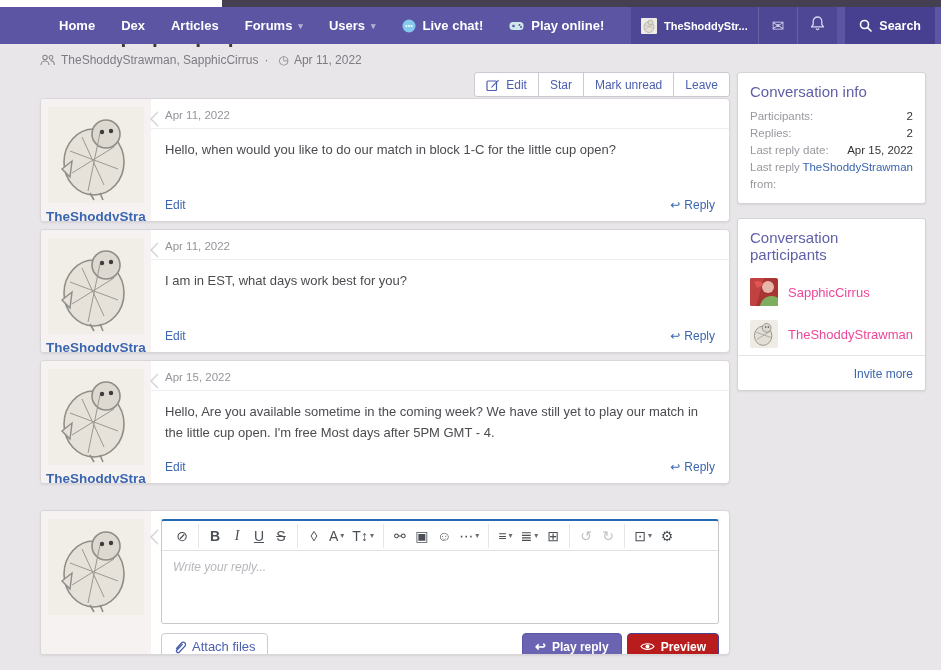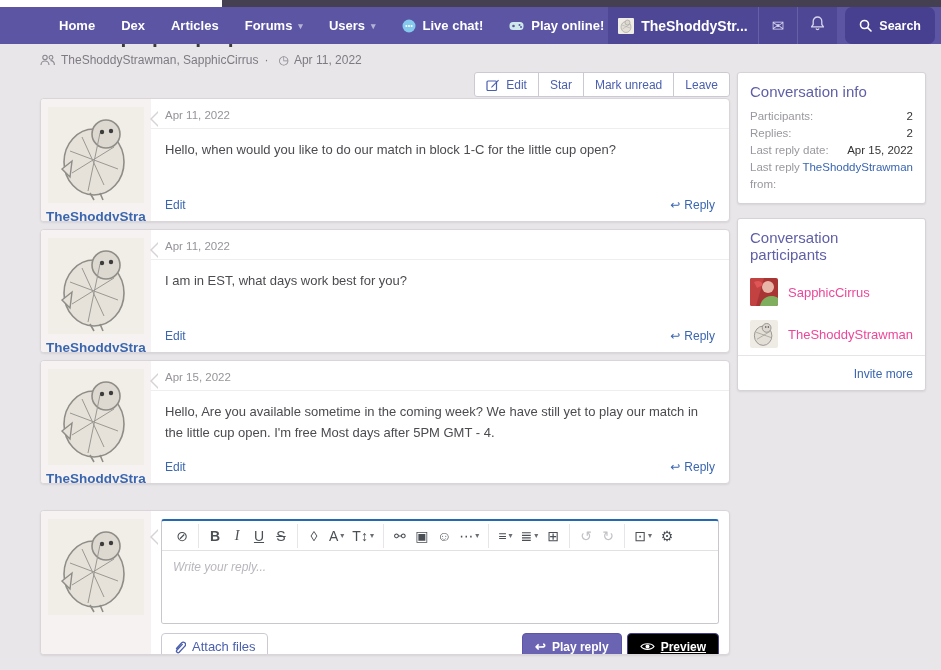--- a/index.html
+++ b/index.html
@@ -14,24 +14,24 @@
   .page-title { position:absolute; top:24px; left:40px; font-size:21px; font-weight:bold; color:#3a3a3a; z-index:1; }
 
   
   .nav { position:absolute; top:7px; left:0; width:941px; height:37px; background:#5b55a4; z-index:5; display:flex; align-items:stretch; }
   .nav-items { display:flex; margin-left:46px; }
   .nav-item { display:flex; align-items:center; padding:0 13px; color:#ffffff; font-size:13px; font-weight:600; cursor:pointer; }
   .nav-item .caret { color:rgba(255,255,255,.55); font-size:9px; margin-left:6px; }
   .nav-item .navicon { margin-right:7px; display:inline-flex; }
   .nav-right { position:absolute; right:6px; top:0; height:37px; display:flex; align-items:stretch; }
   .user-cluster { display:flex; align-items:stretch; background:#4d4795; }
-  .user-chip { display:flex; align-items:center; padding:0 10px; color:#ffffff; font-size:14px; font-weight:600; cursor:pointer; }
+  .user-chip { display:flex; align-items:center; padding:0 10px; color:#ffffff; font-size:11px; font-weight:600; cursor:pointer; }
   .user-chip .mini-avatar { width:16px; height:16px; margin-right:7px; border-radius:1px; overflow:hidden; }
   .icon-cell { display:flex; align-items:center; padding:0 13px; border-left:1px solid rgba(255,255,255,.14); color:#d8d5ee; cursor:pointer; }
-  .search-box { margin-left:8px; display:flex; align-items:center; background:#474090; border-radius:7px; padding:0 14px; color:#ffffff; font-size:12.5px; font-weight:600; cursor:pointer; }
+  .search-box { margin-left:8px; display:flex; align-items:center; background:#474090; border-radius:0; padding:0 14px; color:#ffffff; font-size:12.5px; font-weight:600; cursor:pointer; }
   .search-box svg { margin-right:7px; }
 
   
   .meta-row { position:absolute; top:53px; left:40px; display:flex; align-items:center; color:#7d7a82; font-size:12px; }
   .meta-row svg { margin-right:6px; }
   .meta-row .clock { margin:0 5px 0 8px; font-size:12px; color:#8a8790; }
   .meta-row .sep { margin:0 2px 0 6px; }
 
   
   .actions { position:absolute; top:72px; left:40px; width:690px; display:flex; justify-content:flex-end; }
@@ -69,21 +69,21 @@
   .tbtn .caret { font-size:8px; margin-left:2px; color:#6a6f75; }
   .write-area { height:72px; position:relative; }
   .write-area textarea { width:100%; height:100%; border:none; outline:none; resize:none; padding:9px 11px; font-family:"Liberation Sans",sans-serif; font-size:12px; color:#1d4ed8;font-style:italic; }
   .write-area textarea::placeholder { color:#b9b6bd; }
   .editor-foot { display:flex; justify-content:space-between; align-items:center; margin-top:9px; }
   .attach-btn { display:flex; align-items:center; background:#ffffff; border:1px solid #cdc9d2; border-radius:4px; padding:5px 11px; color:#4a5fae; font-size:13px; cursor:pointer; }
   .attach-btn svg { margin-right:6px; }
   .foot-right { display:flex; }
   .post-btn { display:flex; align-items:center; background:#6b64b2; color:#ffffff; border:1px solid #5d56a6; border-radius:4px; padding:5px 12px; font-size:12px; font-weight:600; cursor:pointer; }
   .post-btn .rg { margin-right:6px; font-size:13px; }
-  .preview-btn { display:flex; align-items:center; background:#000000; color:#ffffff; border:1px solid #474190; border-radius:4px; padding:5px 12px; font-size:12px; font-weight:600; margin-left:5px; cursor:pointer;text-decoration:underline; }
+  .preview-btn { display:flex; align-items:center; background:#b91c1c; color:#ffffff; border:1px solid #474190; border-radius:4px; padding:5px 12px; font-size:12px; font-weight:600; margin-left:5px; cursor:pointer; }
   .preview-btn svg { margin-right:6px; }
   .editor-notch { position:absolute; left:-1px; top:18px; width:0; height:0; border-top:8px solid transparent; border-bottom:8px solid transparent; border-right:8px solid #d6d2d6; }
   .editor-notch:after { content:""; position:absolute; left:2px; top:-7px; border-top:7px solid transparent; border-bottom:7px solid transparent; border-right:7px solid #ffffff; }
 
   
   .sidebar { position:absolute; left:737px; top:72px; width:189px; }
   .side-card { background:#ffffff; border:1px solid #d5d2d8; border-radius:3px; box-shadow:0 1px 2px rgba(0,0,0,.08); margin-bottom:14px; overflow:hidden; }
   .side-title { font-size:15px; color:#5f5fa7; padding:10px 12px 8px; }
   .info-rows { padding:0 12px 10px; }
   .info-row { display:flex; justify-content:space-between; font-size:11.5px; line-height:17px; }

